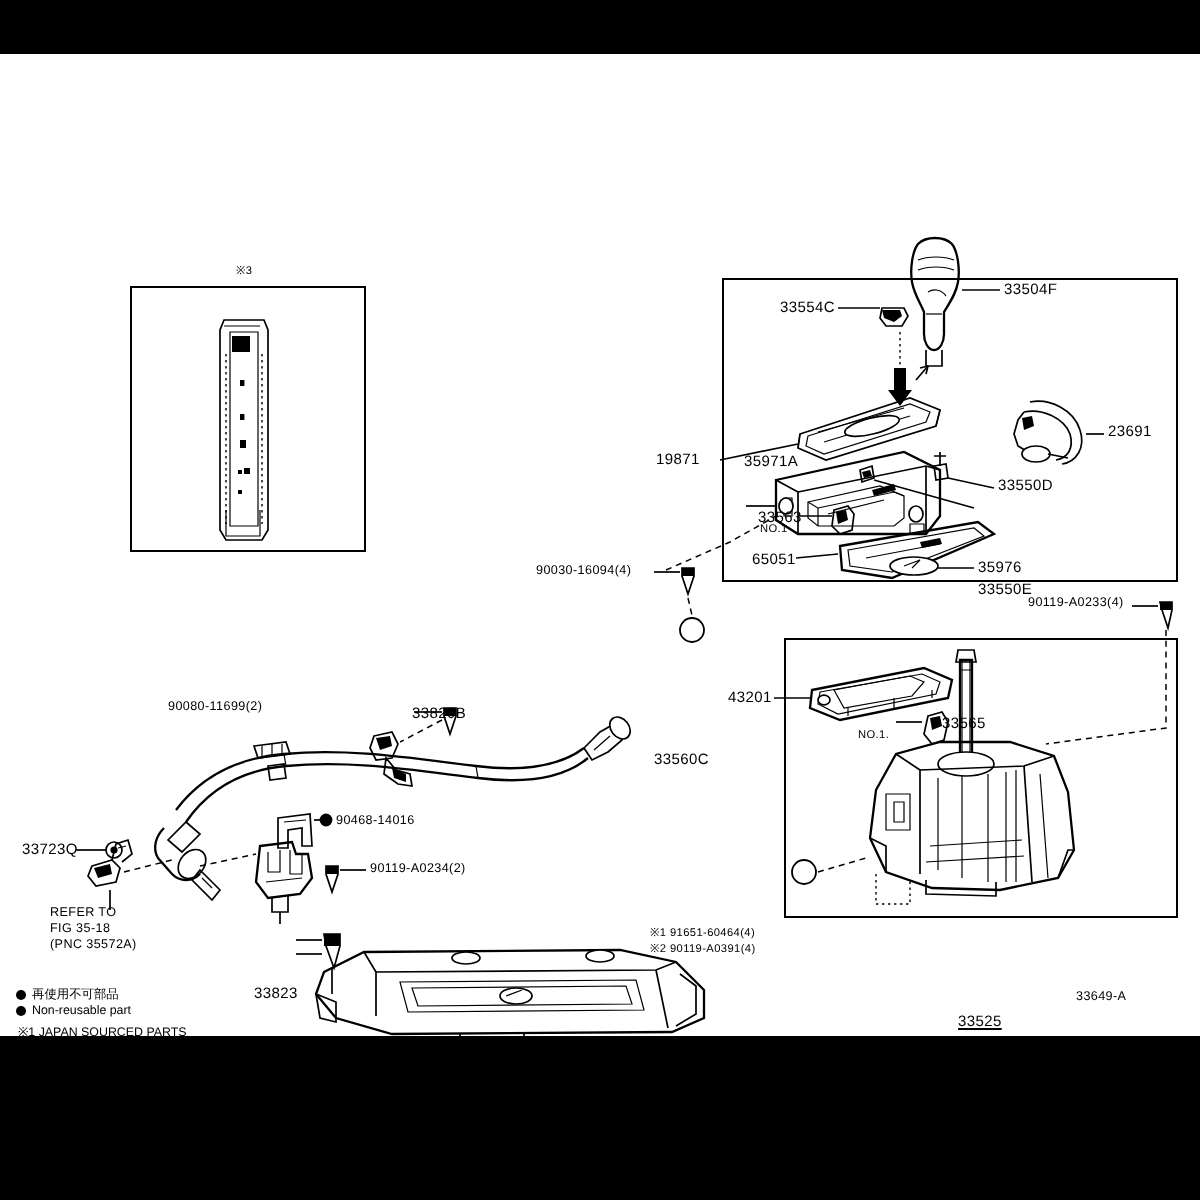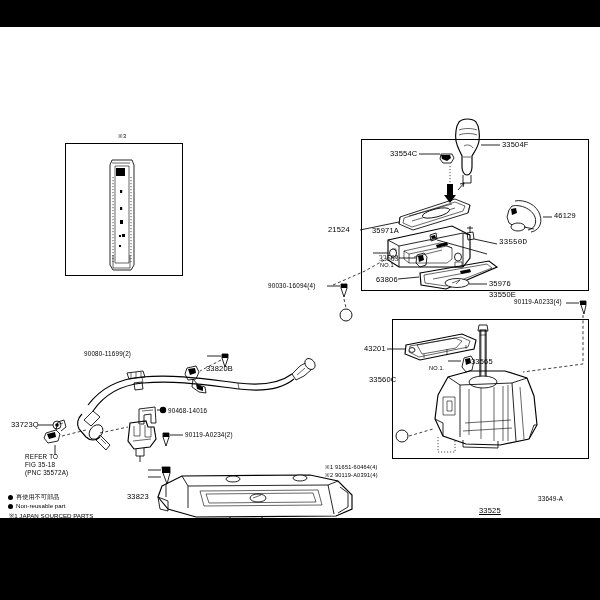--- a/index.html
+++ b/index.html
@@ -133,28 +133,28 @@
       <circle class="cir" cx="346" cy="288" r="6"></circle>
 
       <path class="ln" d="M580 274 L586 274 L586 278 L584 287 L581 278 Z"></path>
       <path class="fb" d="M580 274 L586 274 L586 278 L580 278 Z"></path>
       <line class="ln" x1="566" y1="276" x2="579" y2="276"></line>
       <path class="dsh" d="M583 288 L583 337 L523 345"></path>
     </svg>
 
     <div class="lbl" style="left:502px;top:113px;">33504F</div>
     <div class="lbl" style="left:390px;top:122px;">33554C</div>
-    <div class="lbl" style="left:328px;top:198px;">21524</div>
+    <div class="lbl" style="left:328px;top:198px;">19871</div>
     <div class="lbl" style="left:372px;top:199px;">35971A</div>
-    <div class="lbl" style="left:554px;top:184px;">46129</div>
-    <div class="lbl" style="left:499px;top:211px;font-family:Liberation Mono, monospace;">33550D</div>
+    <div class="lbl" style="left:554px;top:184px;">23691</div>
+    <div class="lbl" style="left:499px;top:211px;">33550D</div>
     <div class="lbl" style="left:489px;top:221px;margin-top:42px;">33550E</div>
-    <div class="lbl" style="left:379px;top:227px;font-family:Liberation Serif, serif;">33563</div>
+    <div class="lbl" style="left:379px;top:227px;">33563</div>
     <div class="lbl xs" style="left:380px;top:235px;">NO.1</div>
-    <div class="lbl" style="left:376px;top:248px;">63806</div>
+    <div class="lbl" style="left:376px;top:248px;">65051</div>
     <div class="lbl" style="left:489px;top:252px;">35976</div>
     <div class="lbl sm" style="left:268px;top:255px;">90030-16094(4)</div>
     <div class="lbl sm" style="left:514px;top:271px;">90119-A0233(4)</div>
 
     <svg width="600" height="491">
 
       <path class="ln2" d="M88 378 C100 362 118 352 142 350 C175 347 205 352 238 356
                            C262 359 280 356 292 347"></path>
       <path class="ln2" d="M93 384 C104 368 121 358 143 356 C176 353 206 358 239 362
                            C263 365 282 362 294 352"></path>
@@ -208,21 +208,21 @@
       <line class="ln" x1="140" y1="429" x2="140" y2="435"></line>
 
       <path class="ln" d="M163 406 L169 406 L169 410 L166 419 L163 410 Z"></path>
       <path class="fb" d="M163 406 L169 406 L169 410 L163 410 Z"></path>
       <line class="ln" x1="170" y1="408" x2="183" y2="408"></line>
 
       <path class="dsh" d="M100 406 L128 400"></path>
     </svg>
 
     <div class="lbl sm" style="left:84px;top:323px;">90080-11699(2)</div>
-    <div class="lbl" style="left:206px;top:337px;">33820B</div>
+    <div class="lbl" style="left:206px;top:325px;">33820B</div>
     <div class="lbl sm" style="left:168px;top:380px;">90468-14016</div>
     <div class="lbl sm" style="left:185px;top:404px;">90119-A0234(2)</div>
     <div class="lbl" style="left:127px;top:437px;margin-top:28px;">33823</div>
     <div class="lbl" style="left:11px;top:393px;">33723Q</div>
 
     <div class="lbl sm" style="left:25px;top:426px;"><span>REFER TO</span>
 <span>FIG 35-18</span>
 <span>(PNC 35572A)</span></div>
 
     <div class="box" style="left:392px;top:292px;width:197px;height:140px;"></div>
@@ -281,21 +281,21 @@
       <path class="ln" d="M230 490 L230 498 L262 498 L262 490"></path>
       <path class="thin" d="M237 494 L255 494"></path>
 
       <path class="ln" d="M162 440 L170 440 L170 446 L167 457 L163 446 Z"></path>
       <path class="fb" d="M162 440 L170 440 L170 446 L162 446 Z"></path>
       <path class="ln" d="M166 457 L166 470"></path>
       <line class="ln" x1="148" y1="443" x2="161" y2="443"></line>
       <line class="ln" x1="148" y1="450" x2="161" y2="450"></line>
     </svg>
 
-    <div class="lbl" style="left:327px;top:348px;margin-left:42px;">33560C</div>
+    <div class="lbl" style="left:327px;top:348px;">33560C</div>
     <div class="lbl" style="left:364px;top:317px;">43201</div>
     <div class="lbl" style="left:427px;top:330px;margin-left:44px;">33565</div>
     <div class="lbl xs" style="left:429px;top:338px;">NO.1.</div>
     <div class="lbl" style="left:479px;top:479px;text-decoration:underline;">33525</div>
 
     <div class="lbl xs" style="left:325px;top:437px;">※1 91651-60464(4)</div>
     <div class="lbl xs" style="left:325px;top:445px;">※2 90119-A0391(4)</div>
 
     <div class="legrow" style="left:8px;top:466px;">
       <span class="bullet"></span><span>再使用不可部品</span>

